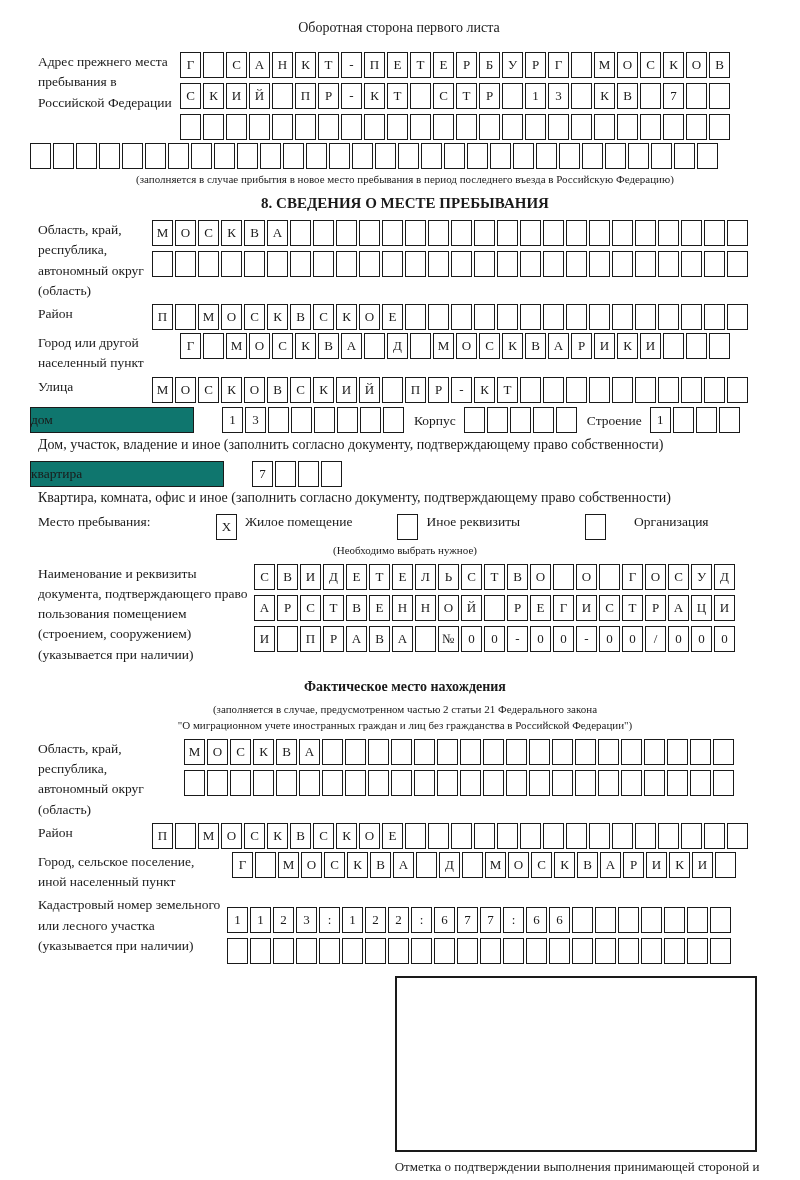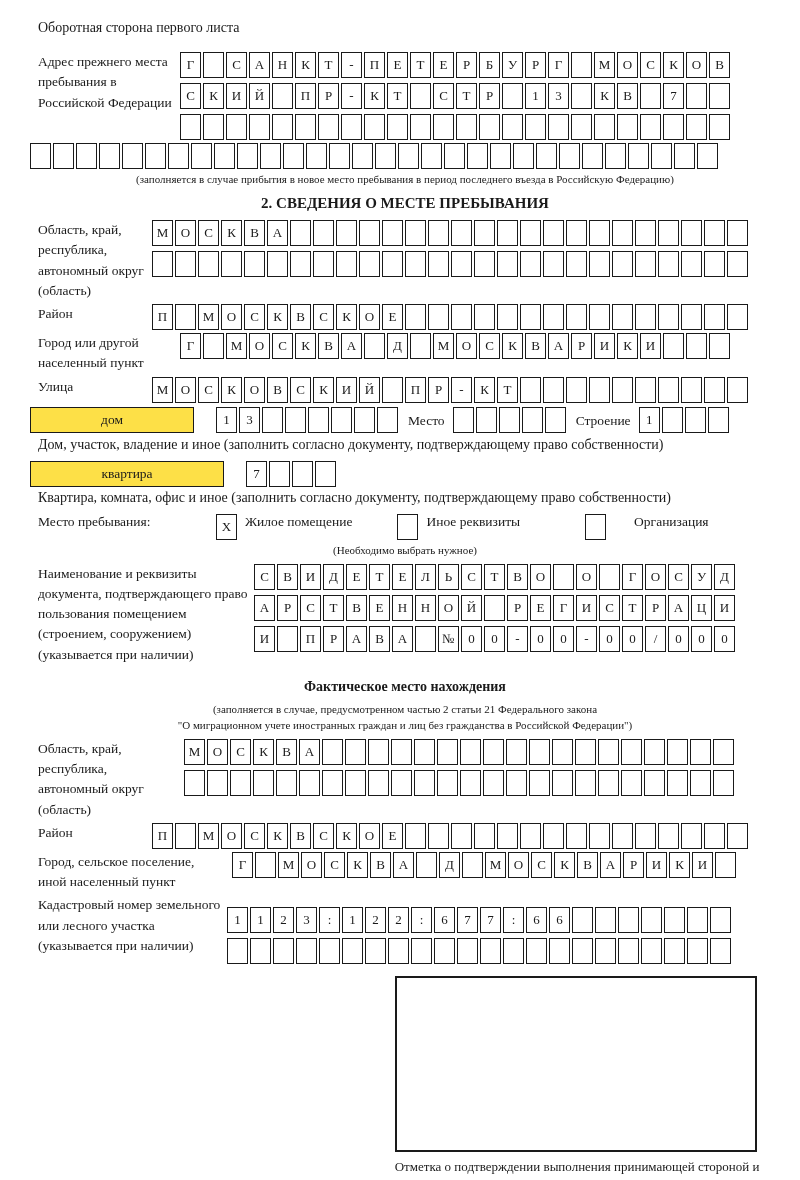--- a/index.html
+++ b/index.html
@@ -2,39 +2,39 @@
 <html><head>
 <meta charset="utf-8">
 <style>
   html,body{margin:0;padding:0;background:#fff;}
   body{
     width:800px;height:1180px;box-sizing:border-box;
     padding:6px 28px 0 38px;
     font-family:"Liberation Serif","DejaVu Serif",serif;
     color:#1a1a1a;font-size:13.5px;
   }
-  .corner{text-align:left;font-size:14px;margin:14px 12px 16px 0;}
+  .corner{text-align:center;font-size:14px;margin:14px 12px 16px 0;}
   .frow{display:flex;align-items:flex-start;margin-bottom:3px;}
   .flabel{line-height:1.5;flex:0 0 auto;padding-right:6px;box-sizing:border-box;}
   .w142{width:142px;} .w114{width:114px;} .w216{width:216px;}
   .w146{width:146px;} .w194{width:194px;} .w189{width:189px;}
   .boxcol{display:flex;flex-direction:column;gap:5px;}
   .boxrow{display:flex;flex-wrap:nowrap;}
   .cell{
     flex:0 0 auto;width:19px;height:24px;border:1.5px solid #1a1a1a;
     margin-right:2px;text-align:center;font-size:13px;line-height:24px;
     background:#fff;overflow:hidden;
   }
   .mt12{margin-top:12px;}
   .note-center{text-align:center;font-size:11px;margin:4px 0 8px;}
   .note-left{font-size:14px;margin:2px 0 8px;}
   .sec-title{text-align:center;font-weight:bold;font-size:15px;margin:10px 0 8px;}
   .sub-title{text-align:center;font-weight:bold;font-size:14px;margin:14px 0 8px;}
   .widebox{flex:0 0 auto;border:1.5px solid #1a1a1a;height:24px;line-height:24px;
-    text-align:center;margin-right:22px;background:#fde047;}
+    text-align:left;margin-right:28px;background:#0f766e;}
   .dom-box{width:162px;} .kv-box{width:192px;}
   .inline-label{flex:0 0 auto;line-height:27px;margin:0 8px;}
   .check-row{display:flex;align-items:flex-start;margin:6px 0 2px;}
   .chk-label{flex:0 0 auto;width:178px;}
   .opt{flex:0 0 auto;}
   .ml6{margin-left:6px;} .ml45{margin-left:45px;} .ml65{margin-left:65px;} .ml26{margin-left:26px;}
   .stamp-wrap{margin-left:357px;margin-top:12px;width:420px;}
   .stamp-box{width:358px;height:172px;border:2px solid #1a1a1a;background:#fff;}
   .stamp-caption{width:404px;margin-left:-20px;margin-top:6px;text-align:center;
     font-size:13px;line-height:1.45;}
@@ -154,21 +154,21 @@
     <span class="cell"></span>
     <span class="cell"></span>
     <span class="cell"></span>
     <span class="cell"></span>
     <span class="cell"></span>
     <span class="cell"></span>
     <span class="cell"></span>
   </div>
 <div class="note-center">(заполняется в случае прибытия в новое место пребывания в период последнего въезда в Российскую Федерацию)</div>
 
-<div class="sec-title">2. СВЕДЕНИЯ О МЕСТЕ ПРЕБЫВАНИЯ</div>
+<div class="sec-title">8. СВЕДЕНИЯ О МЕСТЕ ПРЕБЫВАНИЯ</div>
 
 <div class="frow">
   <div class="flabel w114">Область, край, республика, автономный округ (область)</div>
   <div class="boxcol">
     <div class="boxrow">
         <span class="cell">М</span>
         <span class="cell">О</span>
         <span class="cell">С</span>
         <span class="cell">К</span>
         <span class="cell">В</span>
@@ -324,21 +324,21 @@
   <div class="boxrow">
       <span class="cell">1</span>
       <span class="cell">3</span>
       <span class="cell"></span>
       <span class="cell"></span>
       <span class="cell"></span>
       <span class="cell"></span>
       <span class="cell"></span>
       <span class="cell"></span>
     </div>
-  <div class="inline-label">Место</div>
+  <div class="inline-label">Корпус</div>
   <div class="boxrow">
       <span class="cell"></span>
       <span class="cell"></span>
       <span class="cell"></span>
       <span class="cell"></span>
       <span class="cell"></span>
     </div>
   <div class="inline-label">Строение</div>
   <div class="boxrow">
       <span class="cell">1</span>

